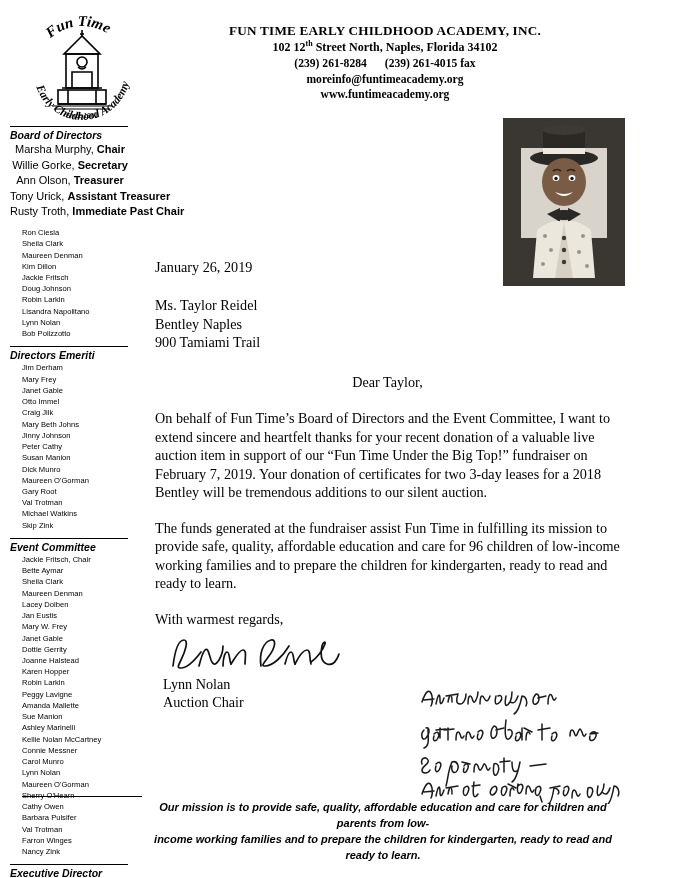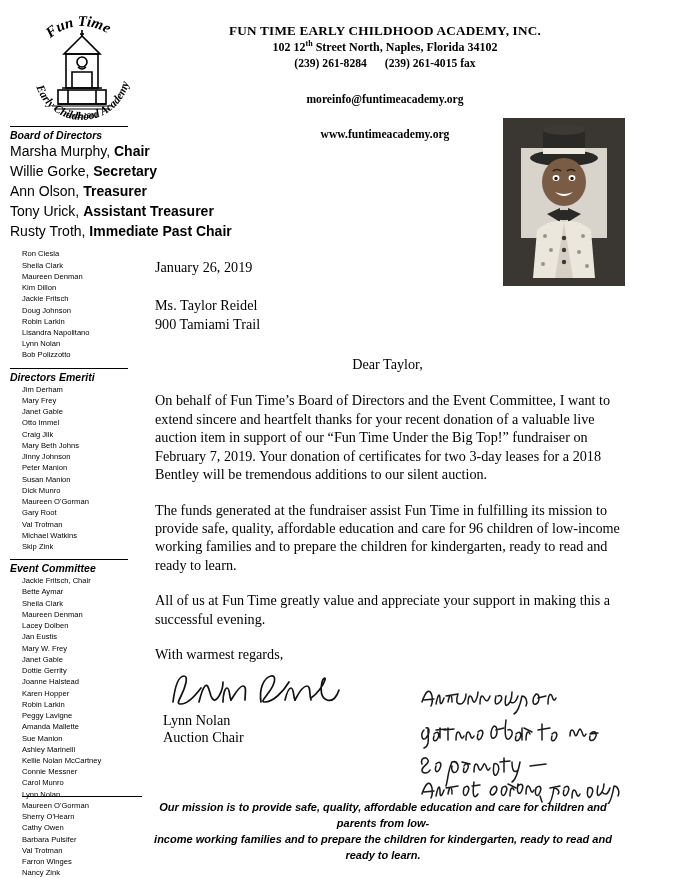--- a/index.html
+++ b/index.html
@@ -46,21 +46,20 @@
   }
   .header .phone {
     font-weight: bold;
     font-size: 11.6px;
   }
   .header .phone .gap { display:inline-block; width: 18px; }
   .header .email,
   .header .web {
     font-weight: bold;
     font-size: 11.6px;
-    margin-top: 20px;
   }
   .header sup { font-size: 8px; vertical-align: super; }
 
   
   .sidebar {
     position: absolute;
     left: 10px;
     top: 126px;
     width: 120px;
     font-family: "Liberation Sans", sans-serif;
@@ -70,23 +69,24 @@
     margin: 0 0 2px 0;
     width: 118px;
   }
   .sb-head {
     font-weight: bold;
     font-style: italic;
     font-size: 10.5px;
     margin-bottom: 1px;
   }
   .sb-officer {
-    font-size: 14px;
+    font-size: 11px;
     line-height: 1.42;
     white-space: nowrap;
+    text-align: center;
   }
   .sb-officer b { font-weight: bold; }
   .sb-name {
     font-size: 7.6px;
     line-height: 1.48;
     margin-left: 12px;
     white-space: nowrap;
   }
   .sb-gap { height: 7px; }
   .sb-block { margin-bottom: 0; }
@@ -233,21 +233,21 @@
   <div class="sb-block">
     <div class="sb-rule"></div>
     <div class="sb-head">Directors Emeriti</div>
     <div class="sb-name">Jim Derham</div>
     <div class="sb-name">Mary Frey</div>
     <div class="sb-name">Janet Gable</div>
     <div class="sb-name">Otto Immel</div>
     <div class="sb-name">Craig Jilk</div>
     <div class="sb-name">Mary Beth Johns</div>
     <div class="sb-name">Jinny Johnson</div>
-    <div class="sb-name">Peter Manion</div>
+    <div class="sb-name">Peter Cathy</div>
     <div class="sb-name">Susan Manion</div>
     <div class="sb-name">Dick Munro</div>
     <div class="sb-name">Maureen O'Gorman</div>
     <div class="sb-name">Gary Root</div>
     <div class="sb-name">Val Trotman</div>
     <div class="sb-name">Michael Watkins</div>
     <div class="sb-name">Skip Zink</div>
   </div>
 
   <div class="sb-gap"></div>
@@ -346,28 +346,28 @@
       <circle cx="84" cy="148" r="2"></circle>
     </g>
   </svg>
 </div>
 
 <div class="letter">
   <div class="date">January 26, 2019</div>
 
   <div class="recipient">
     <div>Ms. Taylor Reidel</div>
+    <div>Bentley Naples</div>
     <div>900 Tamiami Trail</div>
   </div>
 
   <div class="salutation">Dear Taylor,</div>
 
   <div class="para">On behalf of Fun Time’s Board of Directors and the Event Committee, I want to extend sincere and heartfelt thanks for your recent donation of a valuable live auction item in support of our “Fun Time Under the Big Top!” fundraiser on February 7, 2019.  Your donation of certificates for two 3-day leases for a 2018 Bentley will be tremendous additions to our silent auction.</div>
   <div class="para">The funds generated at the fundraiser assist Fun Time in fulfilling its mission to provide safe, quality, affordable education and care for 96 children of low-income working families and to prepare the children for kindergarten, ready to read and ready to learn.</div>
-  <div class="para">All of us at Fun Time greatly value and appreciate your support in making this a successful evening.</div>
 
   <div class="closing">With warmest regards,</div>
 
   <div class="sig">
     <svg width="180" height="44" viewBox="0 0 180 44">
       <g fill="none" stroke="#111" stroke-width="1.7" stroke-linecap="round">
         <path d="M8 34 C10 18 14 8 19 8 C24 8 20 20 16 28 C13 34 12 36 16 36 C22 36 30 28 36 20"></path>
         <path d="M34 34 C36 26 38 20 40 18 C43 15 44 22 46 28 C48 33 50 34 54 28 C57 23 58 18 58 14"></path>
         <path d="M58 34 C58 26 60 20 62 20 C65 20 64 28 66 32"></path>
         <path d="M66 32 C70 26 74 18 78 18 C82 18 80 26 80 32"></path>

